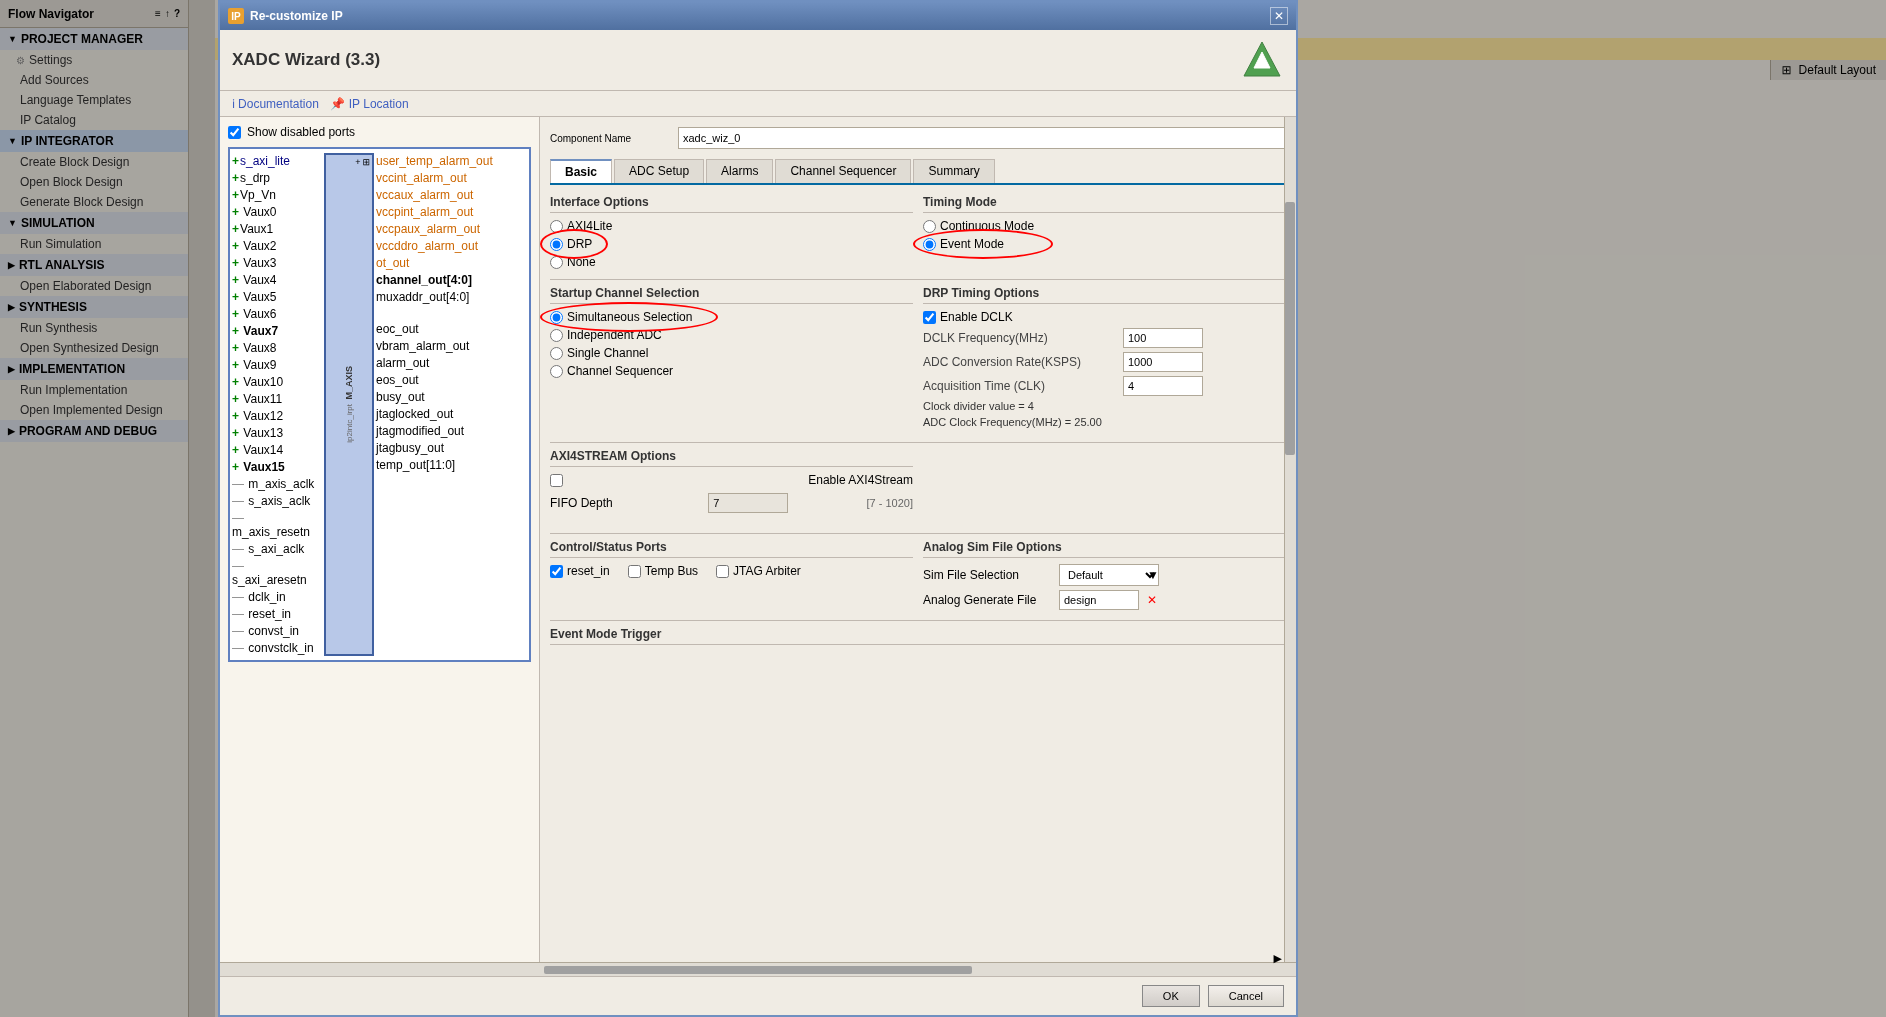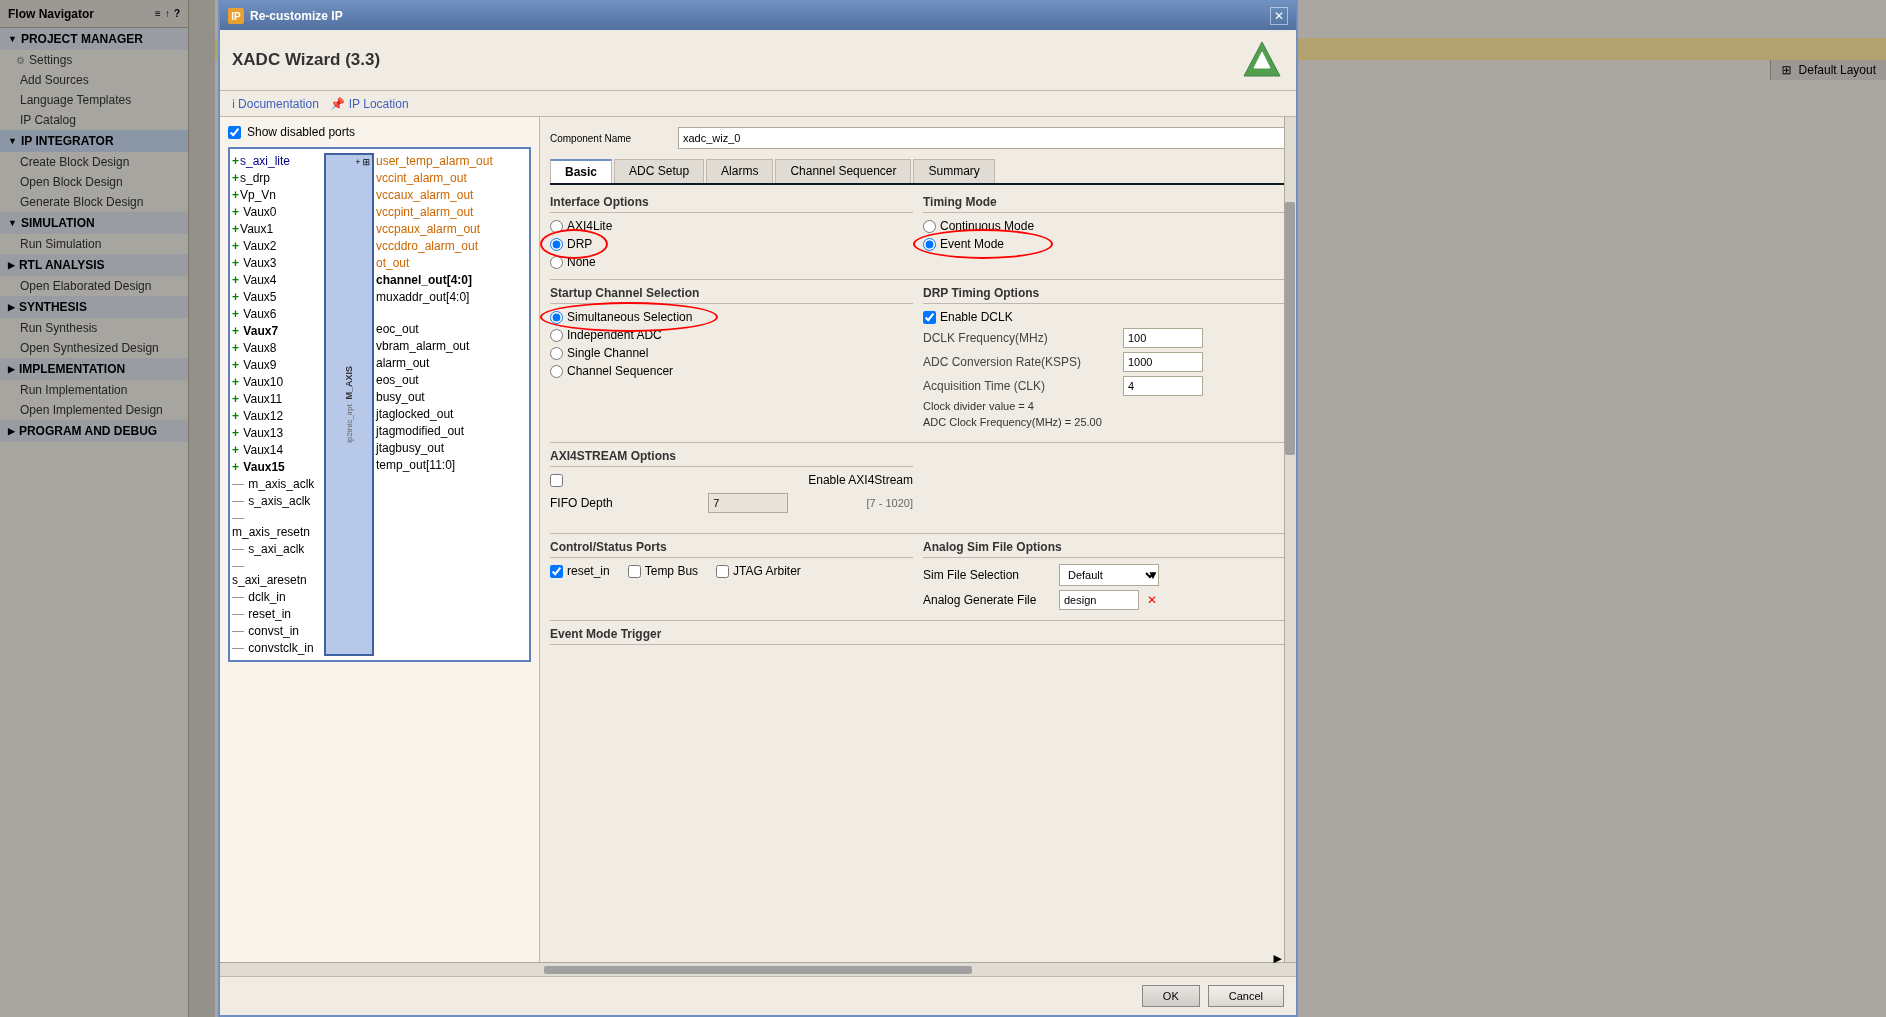--- a/index.html
+++ b/index.html
@@ -48,21 +48,21 @@
     .port-panel { width: 320px; min-width: 320px; border-right: 1px solid #c0b8b0; background: #f8f4ec; padding: 8px; overflow-y: auto; }
     .show-disabled-ports { display: flex; align-items: center; gap: 6px; margin-bottom: 8px; font-size: 11px; }
     .port-diagram { border: 2px solid #6080c0; background: white; padding: 4px; min-height: 500px; position: relative; }
 
     
     .comp-name-row { display: flex; align-items: center; gap: 8px; margin-bottom: 10px; }
     .comp-name-label { font-size: 10px; min-width: 120px; }
     .comp-name-input { flex: 1; height: 22px; border: 1px solid #b0a898; padding: 2px 4px; font-size: 11px; background: white; }
 
     
-    .tabs { display: flex; border-bottom: 2px solid #0f172a; margin-bottom: 10px; }
+    .tabs { display: flex; border-bottom: 2px solid #0369a1; margin-bottom: 10px; }
     .tab { padding: 4px 14px; border: 1px solid #c0b8b0; border-bottom: none; background: #e0dcd4; font-size: 11px; cursor: pointer; margin-right: 2px; }
     .tab.active { background: white; border-top: 2px solid #7090c0; font-weight: bold; }
     .section-title { font-size: 12px; font-weight: bold; color: #333; margin-bottom: 6px; padding-bottom: 3px; border-bottom: 1px solid #c0b8b0; }
 
     .radio-group { display: flex; flex-direction: column; gap: 4px; }
     .radio-row { display: flex; align-items: center; gap: 4px; font-size: 11px; }
     .radio-input { margin: 0; }
     .drp-row { display: flex; align-items: center; margin-bottom: 4px; font-size: 11px; }
     .drp-label { min-width: 200px; color: #444; }
     .drp-input { width: 80px; height: 20px; border: 1px solid #b0a898; padding: 2px 4px; font-size: 11px; background: white; }

